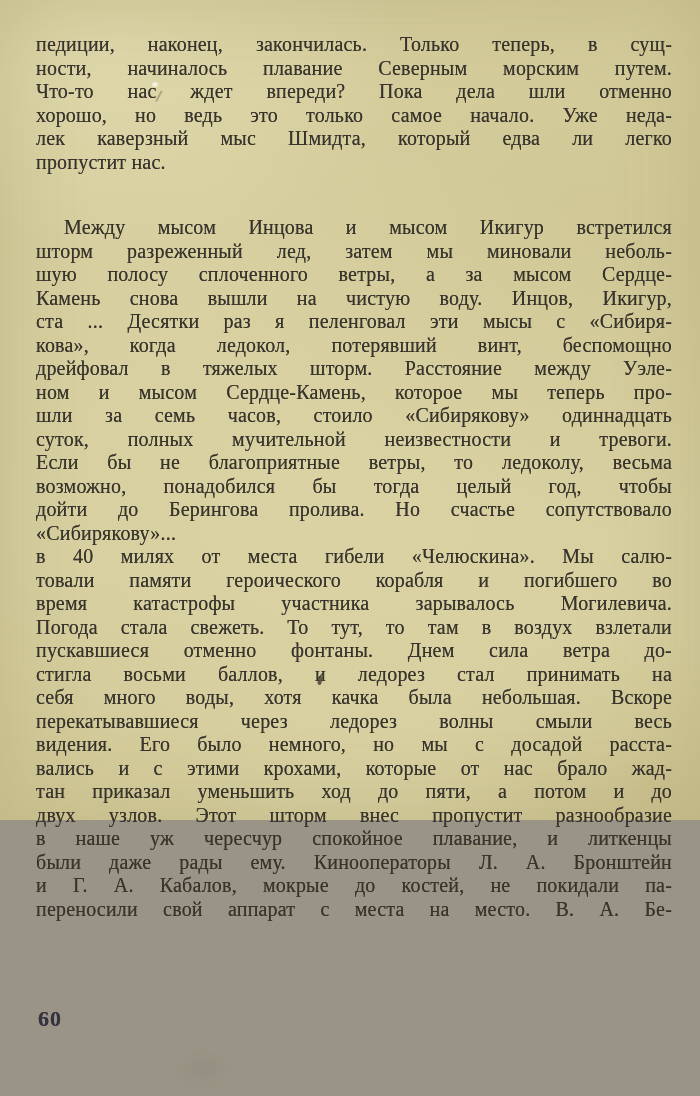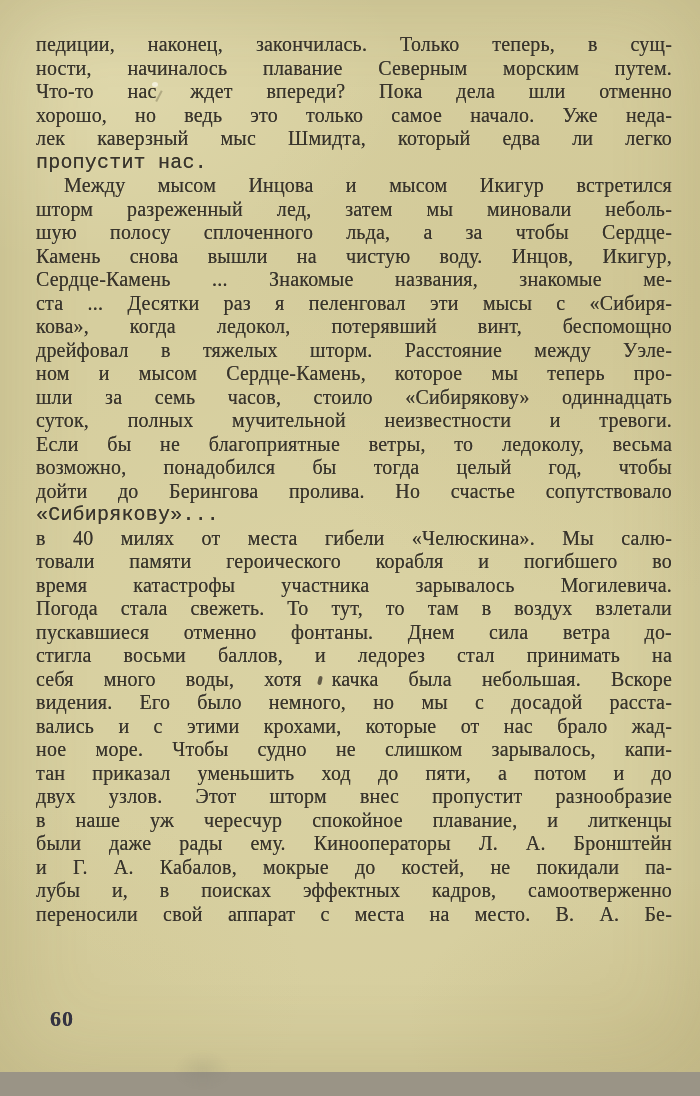--- a/index.html
+++ b/index.html
@@ -8,21 +8,21 @@
   }
   body {
     width: 700px;
     height: 1096px;
     overflow: hidden;
     background: #9a9486;
   }
   .scan {
     position: relative;
     width: 700px;
-    height: 1072px;
+    height: 820px;
     background:
       radial-gradient(ellipse 420px 280px at 16% 7%, rgba(255,250,216,0.22), transparent 70%),
       radial-gradient(ellipse 520px 420px at 86% 28%, rgba(168,150,92,0.12), transparent 72%),
       radial-gradient(ellipse 620px 520px at 48% 62%, rgba(255,249,214,0.10), transparent 75%),
       radial-gradient(ellipse 340px 220px at 92% 96%, rgba(158,140,82,0.16), transparent 70%),
       radial-gradient(ellipse 380px 260px at 6% 92%, rgba(172,156,96,0.10), transparent 70%),
       var(--paper, #d6ce9e);
     box-shadow: inset 0 0 90px rgba(110,95,45,0.20);
     font-family: "Liberation Serif", "DejaVu Serif", serif;
     color: var(--ink, #38342c);
@@ -37,37 +37,35 @@
     height: 23.5px;
     line-height: 23.5px;
     font-size: 20px;
     letter-spacing: 0.2px;
     text-align: justify;
     text-align-last: justify;
     text-justify: inter-word;
     overflow: hidden;
     text-shadow: 0 0 0.6px rgba(56,52,44,0.75);
   }
-  .line.indent { padding-left: 28px; }
+  .line.indent { padding-left: 28px; margin-top: 42px; }
   .line.flush {
     text-align: left;
     text-align-last: left;
-    font-family: Liberation Mono, monospace;
   }
   .page-number {
     position: absolute;
     left: 38px;
     top: 1007px;
     font-size: 22px;
     line-height: 24px;
     font-weight: bold;
     letter-spacing: 1px;
     color: #343341;
     text-shadow: 0 0 0.6px rgba(40,38,56,0.8);
-    margin-left: 12px;
   }
   
   .speck-ink {
     position: absolute;
     left: 318px;
     top: 676px;
     width: 4px;
     height: 9px;
     background: rgba(66,60,48,0.8);
     border-radius: 2px;
@@ -110,51 +108,49 @@
         <div class="line">педиции, наконец, закончилась. Только теперь, в сущ-</div>
         <div class="line">ности, начиналось плавание Северным морским путем.</div>
         <div class="line">Что-то нас ждет впереди? Пока дела шли отменно</div>
         <div class="line">хорошо, но ведь это только самое начало. Уже неда-</div>
         <div class="line">лек каверзный мыс Шмидта, который едва ли легко</div>
         <div class="line flush">пропустит нас.</div>
       </div>
       <div>
         <div class="line indent">Между мысом Инцова и мысом Икигур встретился</div>
         <div class="line">шторм разреженный лед, затем мы миновали неболь-</div>
-        <div class="line">шую полосу сплоченного льда, а за чтобы Сердце-</div>
+        <div class="line">шую полосу сплоченного ветры, а за мысом Сердце-</div>
         <div class="line">Камень снова вышли на чистую воду. Инцов, Икигур,</div>
-        <div class="line">Сердце-Камень ... Знакомые названия, знакомые ме-</div>
         <div class="line">ста ... Десятки раз я пеленговал эти мысы с «Сибиря-</div>
         <div class="line">кова», когда ледокол, потерявший винт, беспомощно</div>
         <div class="line">дрейфовал в тяжелых шторм. Расстояние между Уэле-</div>
         <div class="line">ном и мысом Сердце-Камень, которое мы теперь про-</div>
         <div class="line">шли за семь часов, стоило «Сибирякову» одиннадцать</div>
         <div class="line">суток, полных мучительной неизвестности и тревоги.</div>
         <div class="line">Если бы не благоприятные ветры, то ледоколу, весьма</div>
         <div class="line">возможно, понадобился бы тогда целый год, чтобы</div>
         <div class="line">дойти до Берингова пролива. Но счастье сопутствовало</div>
         <div class="line flush">«Сибирякову»...</div>
       </div>
       <div>
         <div class="line">в 40 милях от места гибели «Челюскина». Мы салю-</div>
         <div class="line">товали памяти героического корабля и погибшего во</div>
         <div class="line">время катастрофы участника зарывалось Могилевича.</div>
         <div class="line">Погода стала свежеть. То тут, то там в воздух взлетали</div>
         <div class="line">пускавшиеся отменно фонтаны. Днем сила ветра до-</div>
         <div class="line">стигла восьми баллов, и ледорез стал принимать на</div>
         <div class="line">себя много воды, хотя качка была небольшая. Вскоре</div>
+        <div class="line">перекатывавшиеся через ледорез волны смыли весь</div>
         <div class="line">видения. Его было немного, но мы с досадой расста-</div>
         <div class="line">вались и с этими крохами, которые от нас брало жад-</div>
-        <div class="line">ное море. Чтобы судно не слишком зарывалось, капи-</div>
         <div class="line">тан приказал уменьшить ход до пяти, а потом и до</div>
         <div class="line">двух узлов. Этот шторм внес пропустит разнообразие</div>
         <div class="line">в наше уж чересчур спокойное плавание, и литкенцы</div>
         <div class="line">были даже рады ему. Кинооператоры Л. А. Бронштейн</div>
         <div class="line">и Г. А. Кабалов, мокрые до костей, не покидали па-</div>
-        <div class="line">лубы и, в поисках эффектных кадров, самоотверженно</div>
         <div class="line">переносили свой аппарат с места на место. В. А. Бе-</div>
       </div>
     </div>
   <div class="page-number">60</div>
   <div class="speck-ink"></div>
   <div class="speck-white"></div>
   <div class="scratch"></div>
   <div class="smudge"></div>
 </div>
 

